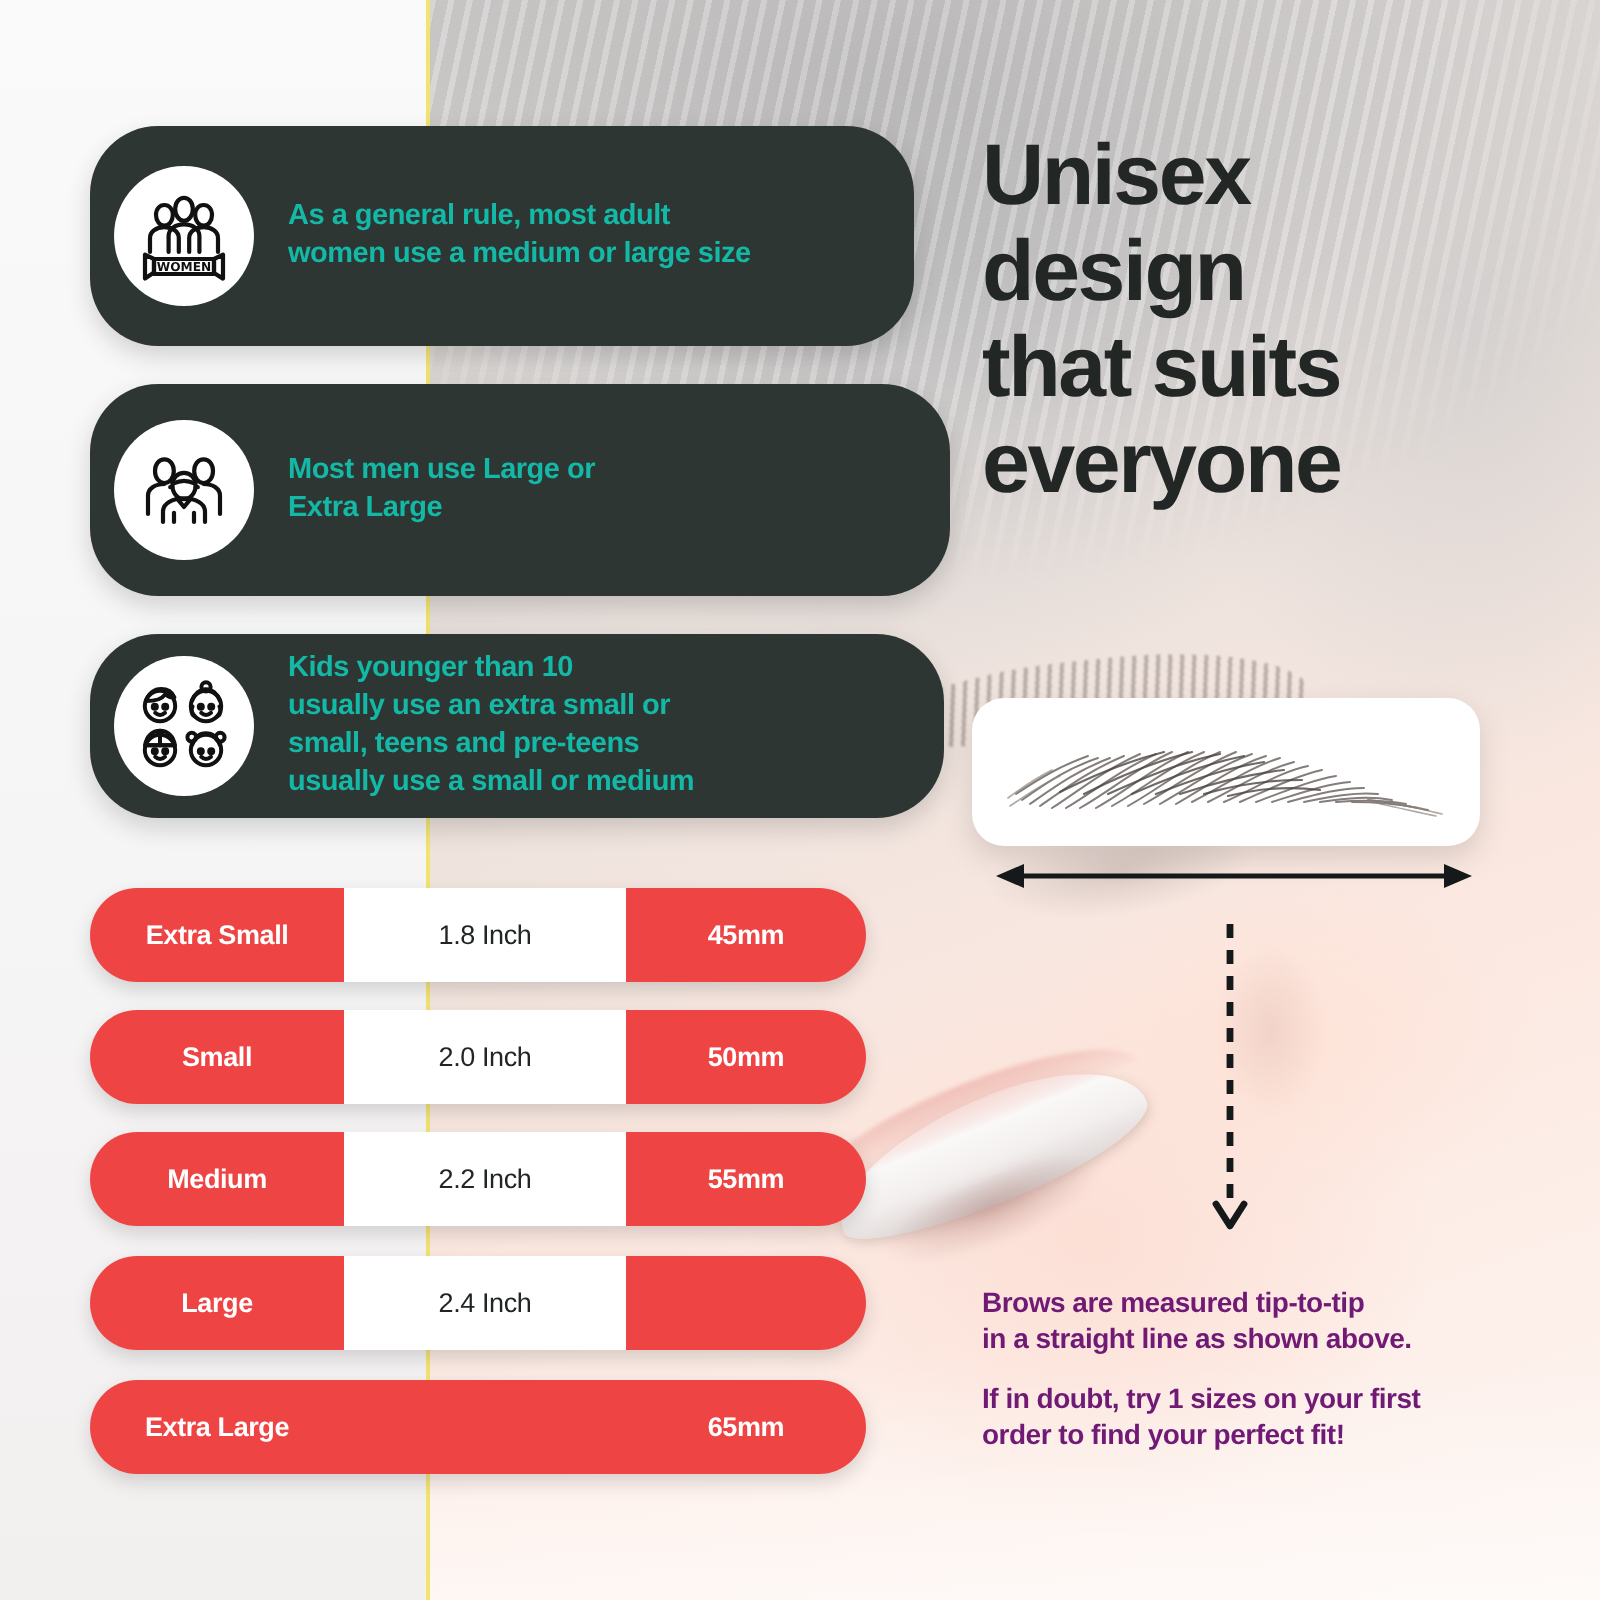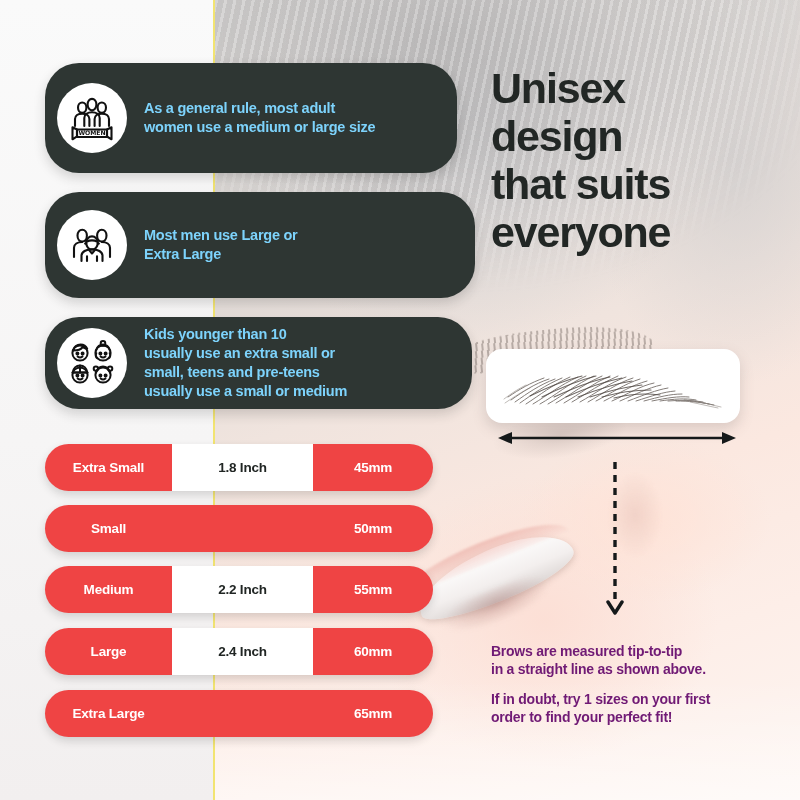--- a/index.html
+++ b/index.html
@@ -112,21 +112,21 @@
   }
   .card .ico{
     flex:0 0 auto;
     width:70px;height:70px;margin-left:12px;
     background:#ffffff;border-radius:50%;
     display:flex;align-items:center;justify-content:center;
   }
   .card .ico svg{display:block;}
   .card .txt{
     margin-left:17px;margin-right:14px;
-    color:#7dd3fc;
+    color:#14b8a6;
     font-size:14.5px;line-height:19px;
     font-weight:bold;
     letter-spacing:-.25px;
   }
   .card .txt div{white-space:nowrap;}
 
   #card-women{left:45px;top:63px;width:412px;height:110px;}
   #card-men{left:45px;top:192px;width:430px;height:106px;}
   #card-kids{left:45px;top:317px;width:427px;height:92px;}
 
@@ -141,21 +141,21 @@
   .srow .cellA,.srow .cellC{
     position:absolute;top:0;height:47px;
     display:flex;align-items:center;justify-content:center;
     color:#ffffff;font-weight:bold;font-size:13.5px;letter-spacing:-.2px;
   }
   .srow .cellA{left:0;width:127px;}
   .srow .cellB{
     position:absolute;left:127px;top:0;width:141px;height:47px;
     background:#ffffff;
     display:flex;align-items:center;justify-content:center;
-    color:#212624;font-weight:bold;font-size:13.5px;letter-spacing:-.2px;
+    color:#212624;font-weight:normal;font-size:13.5px;letter-spacing:-.2px;
   }
   .srow .cellC{left:268px;width:120px;}
 
   
   #brow-card{
     position:absolute;left:486px;top:349px;width:254px;height:74px;
     background:#ffffff;border-radius:16px;
     box-shadow:0 6px 14px rgba(110,95,95,.22);
     overflow:hidden;
   }
@@ -303,31 +303,31 @@
     </div>
   </div>
 
   <div class="srow" style="top:444px;">
     <div class="cellA">Extra Small</div>
     <div class="cellB">1.8 Inch</div>
     <div class="cellC">45mm</div>
   </div>
   <div class="srow" style="top:505px;">
     <div class="cellA">Small</div>
+    <div class="cellB">2.0 Inch</div>
     <div class="cellC">50mm</div>
   </div>
   <div class="srow" style="top:566px;">
     <div class="cellA">Medium</div>
     <div class="cellB">2.2 Inch</div>
     <div class="cellC">55mm</div>
   </div>
   <div class="srow" style="top:628px;">
     <div class="cellA">Large</div>
     <div class="cellB">2.4 Inch</div>
-    <div class="cellC">60mm</div>
   </div>
   <div class="srow" style="top:690px;">
     <div class="cellA">Extra Large</div>
     <div class="cellC">65mm</div>
   </div>
 
   <div id="brow-card">
     <svg class="brow-art" viewBox="0 0 226 46">
       <g stroke="#6f6762" stroke-width="1" stroke-linecap="round" fill="none" opacity="0.85">
         <path d="M8 34 C 20 26, 30 20, 44 15"></path>

